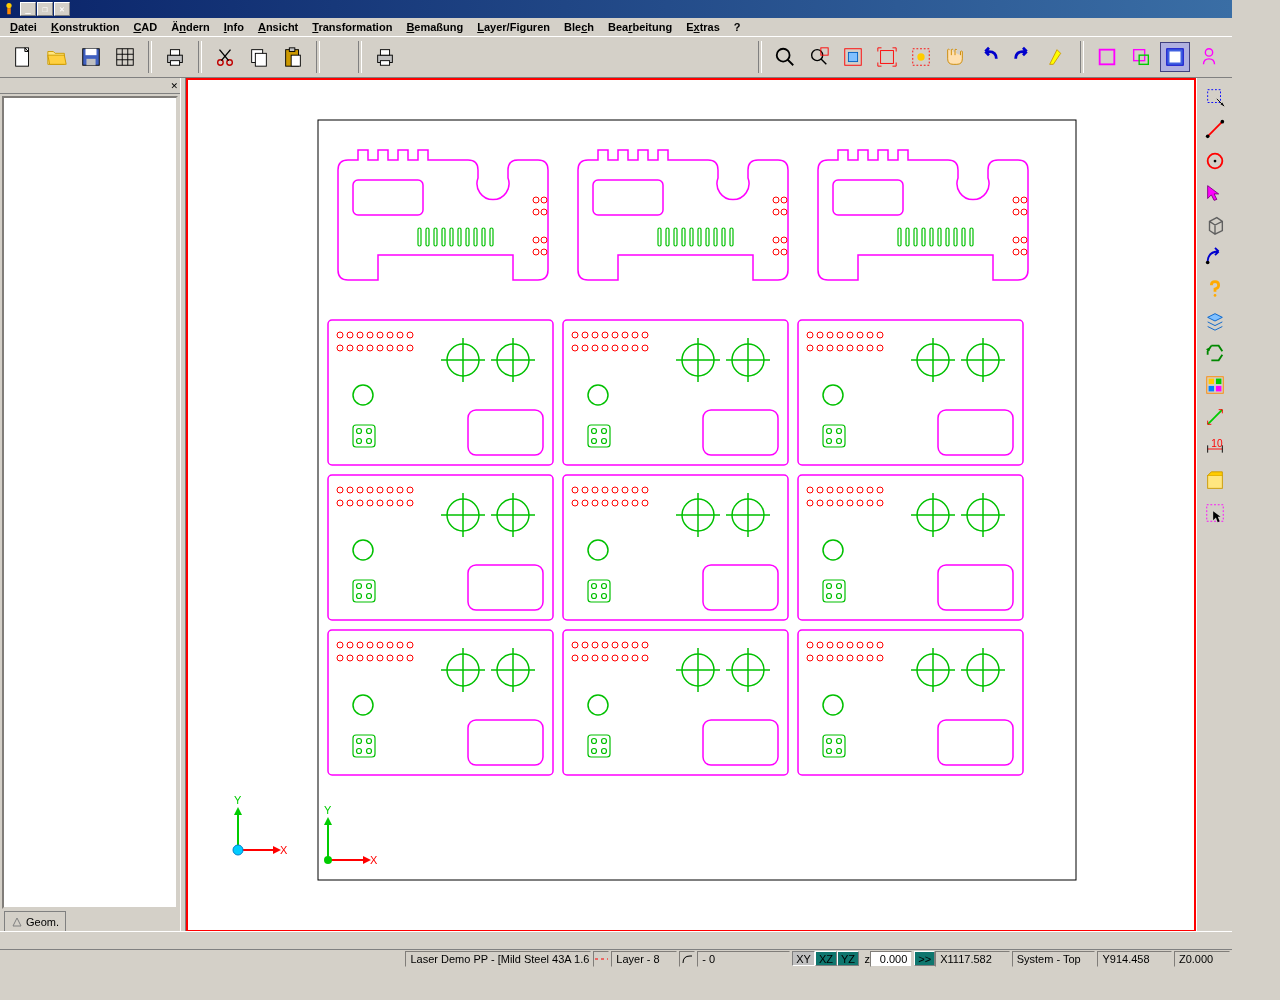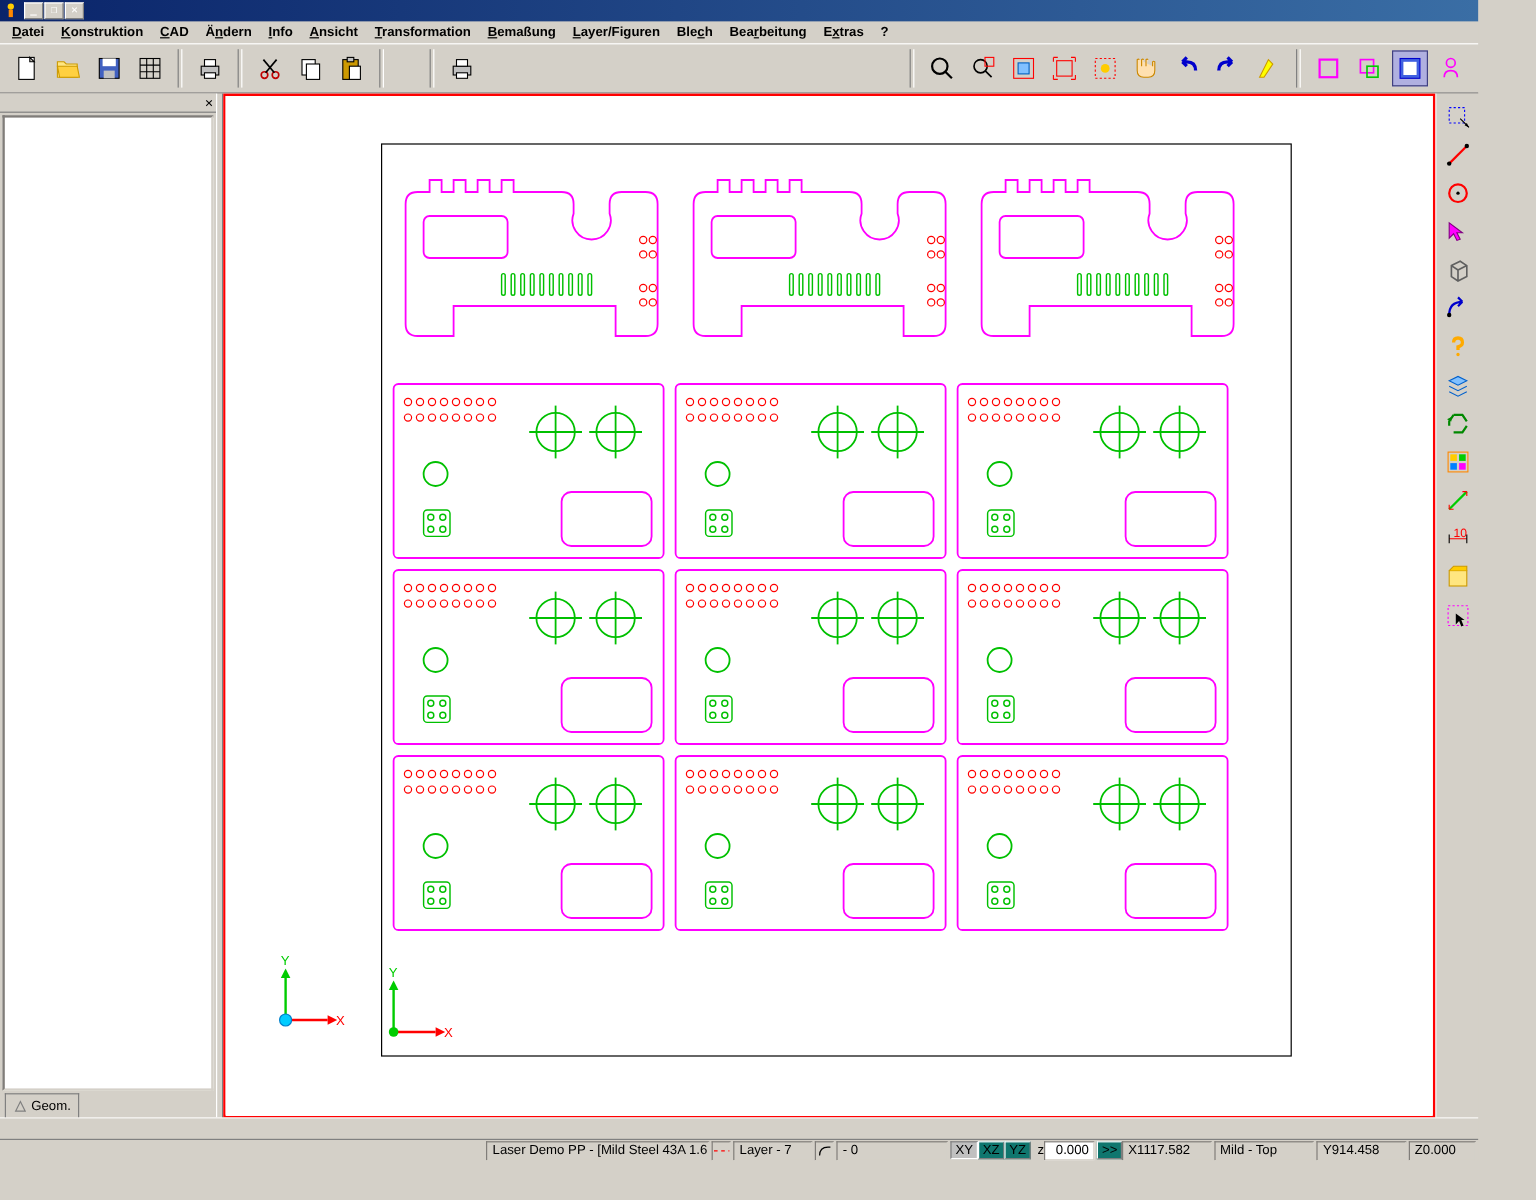--- a/index.html
+++ b/index.html
@@ -479,21 +479,21 @@
   <div style="width:440px"></div>
   <div class="status-cell" style="width:200px">
       <span>Laser Demo PP - [Mild Steel 43A 1.6 mm]</span>
     </div>
   <div class="status-cell" style="width:18px;padding:0">
       <svg width="16" height="12" class="dashed-red">
         <line x1="1" y1="6" x2="15" y2="6"></line>
       </svg>
     </div>
   <div class="status-cell" style="width:70px">
-      <span>Layer - 7</span>
+      <span>Layer - 8</span>
     </div>
   <div class="status-cell" style="width:18px;padding:0">
       <svg width="14" height="12">
         <path d="M3 10 Q3 3 10 3 L12 3" fill="none" stroke="#000"></path>
       </svg>
     </div>
   <div class="status-cell" style="width:100px">
       <span>- 0</span>
     </div>
   <div class="status-btn pressed">
@@ -510,21 +510,21 @@
   <div class="status-cell" style="width:45px;background:#fff;text-align:right;justify-content:flex-end">
       <span>0.000</span>
     </div>
   <div class="status-btn">
       <span>&gt;&gt;</span>
     </div>
   <div class="status-cell" style="width:80px">
       <span>X1117.582</span>
     </div>
   <div class="status-cell" style="width:90px">
-      <span>Mild  - Top</span>
+      <span>System  - Top</span>
     </div>
   <div class="status-cell" style="width:80px">
       <span>Y914.458</span>
     </div>
   <div class="status-cell" style="width:60px">
       <span>Z0.000</span>
     </div>
 </div>
 
 </body></html>

